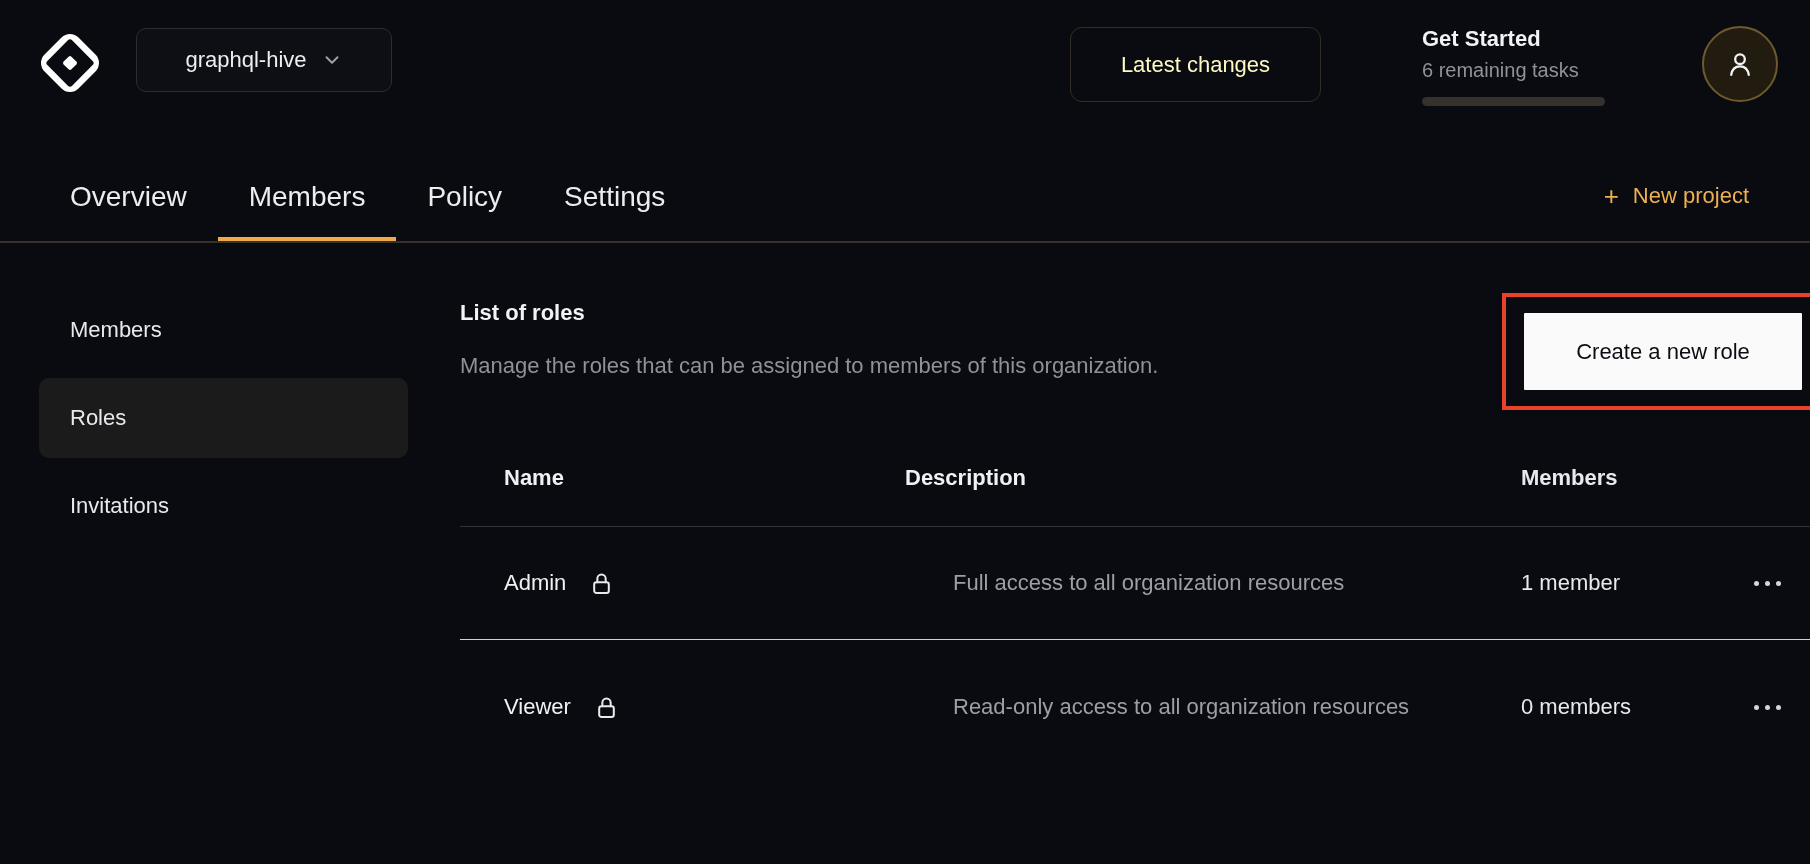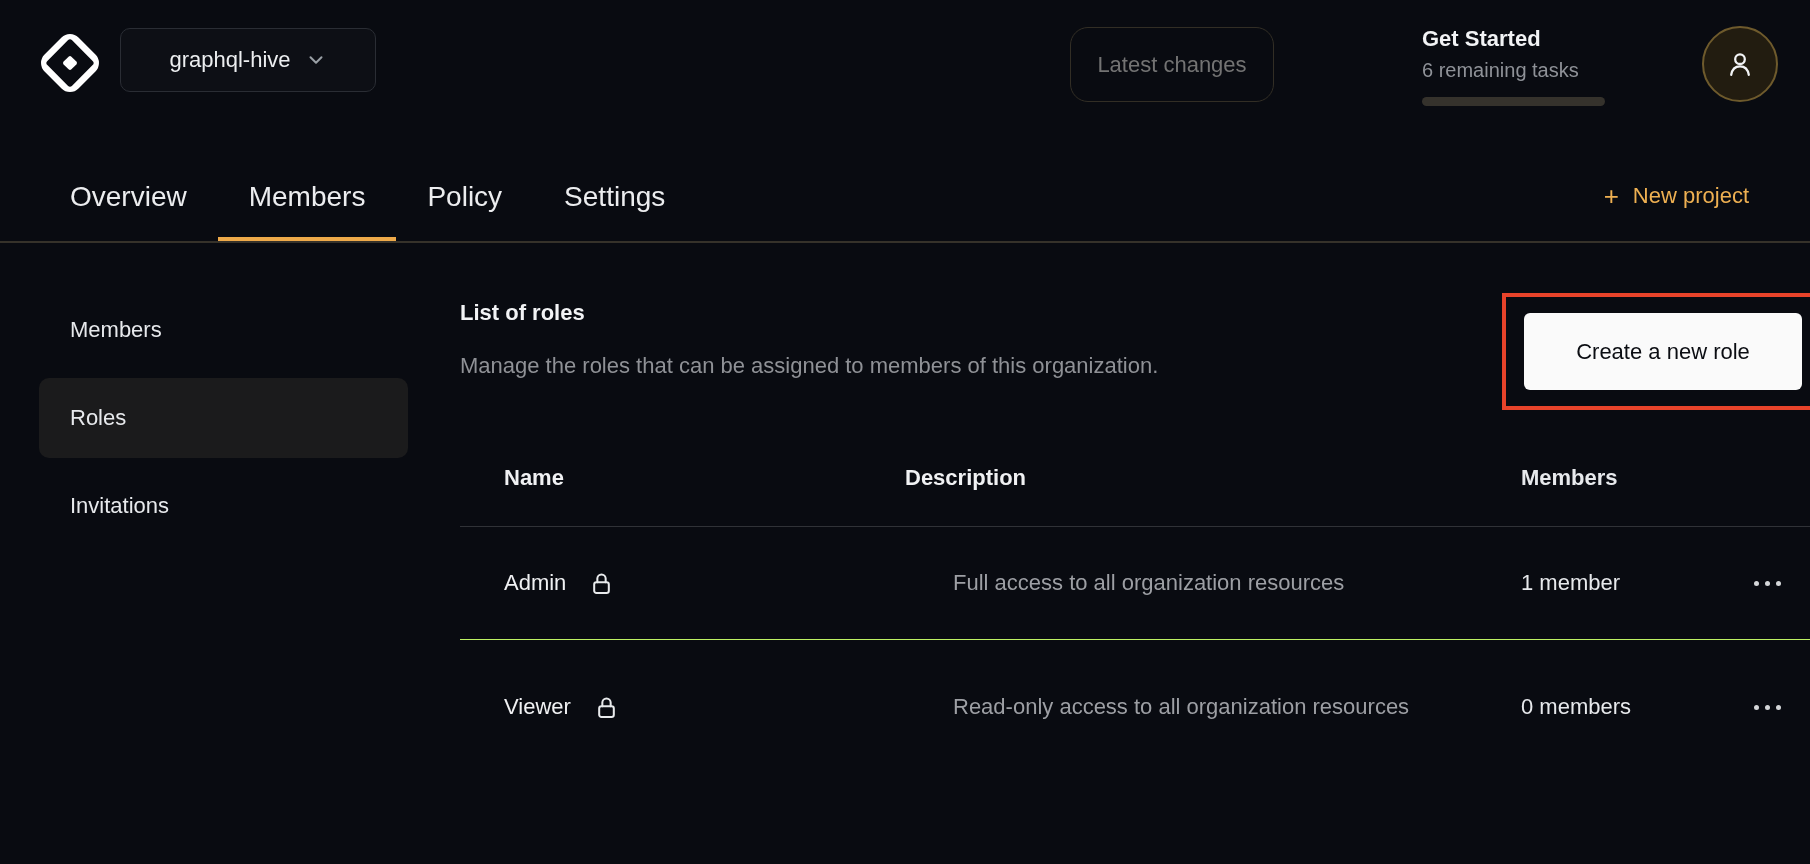--- a/index.html
+++ b/index.html
@@ -8,29 +8,29 @@
     background:#07080d;
     font-family:"Liberation Sans", sans-serif;
     color:#eceef0;
   }
   .app { position:relative; width:1810px; height:864px; background:#090b11; }
 
   
   .topbar { position:relative; height:120px; }
   .logo { position:absolute; left:35px; top:28px; width:70px; height:70px; cursor:pointer; }
   .org-btn {
-    position:absolute; left:120px; top:28px; height:64px; width:256px;
+    position:absolute; left:136px; top:28px; height:64px; width:256px;
     background:#0d0f15; border:1px solid #2a2d34; border-radius:10px;
     display:flex; align-items:center; justify-content:center; gap:14px;
     color:#eceef0; font-size:22px; font-family:inherit; cursor:pointer;
   }
   .latest-btn {
-    position:absolute; left:1070px; top:27px; height:75px; width:204px;
-    background:transparent; border:1px solid #322e25; border-radius:18px;
-    color:#737373; font-size:22px; font-family:inherit; cursor:pointer;
+    position:absolute; left:1070px; top:27px; height:75px; width:251px;
+    background:transparent; border:1px solid #322e25; border-radius:12px;
+    color:#fef9c3; font-size:22px; font-family:inherit; cursor:pointer;
   }
   .get-started { position:absolute; left:1422px; top:26px; width:200px; cursor:pointer; }
   .gs-title { font-size:22px; font-weight:700; color:#f2f3f5; }
   .gs-sub { margin-top:7px; font-size:20px; color:#8f9298; }
   .progress { margin-top:15px; width:183px; height:9px; border-radius:5px; background:#35322c; overflow:hidden; }
   .avatar {
     position:absolute; left:1702px; top:26px; width:76px; height:76px; border-radius:50%;
     background:#221c10; border:2px solid #6e5a2c; display:flex; align-items:center; justify-content:center;
     cursor:pointer;
   }
@@ -59,21 +59,21 @@
     padding-left:31px; font-size:22px; color:#e7e9ec; margin-bottom:8px; cursor:pointer;
   }
   .side-item.active { background:#1b1b1c; }
 
   .main { flex:1; margin-left:52px; margin-right:30px; padding-top:50px; }
   .main-header { display:flex; justify-content:space-between; align-items:flex-start; }
   .page-title { font-size:22px; line-height:40px; font-weight:700; color:#f2f3f5; }
   .page-subtitle { margin-top:18px; font-size:22px; line-height:30px; color:#8f9196; }
   .annotation { border:4px solid #e8432a; padding:16px 18px; margin-top:0; }
   .create-btn {
-    width:278px; height:77px; border:none; border-radius:6px; background:#fafafa;
+    width:278px; height:77px; border:none; border-radius:1px; background:#fafafa;
     color:#0b0d12; font-size:22px; font-weight:500; font-family:inherit; cursor:pointer;
   }
 
   
   .table { margin-top:0; }
   .trow { display:flex; align-items:center; }
   .thead { margin-top:20px; height:97px; border-bottom:1px solid #303237; font-weight:700; font-size:22px; color:#f0f1f3; }
   .row1 { height:113px; border-bottom:1px solid #bef264; }
   .row2 { height:134px; }
   .col-name { width:401px; display:flex; align-items:center; gap:22px; font-size:22px; color:#f0f1f3;margin-left:44px; }

